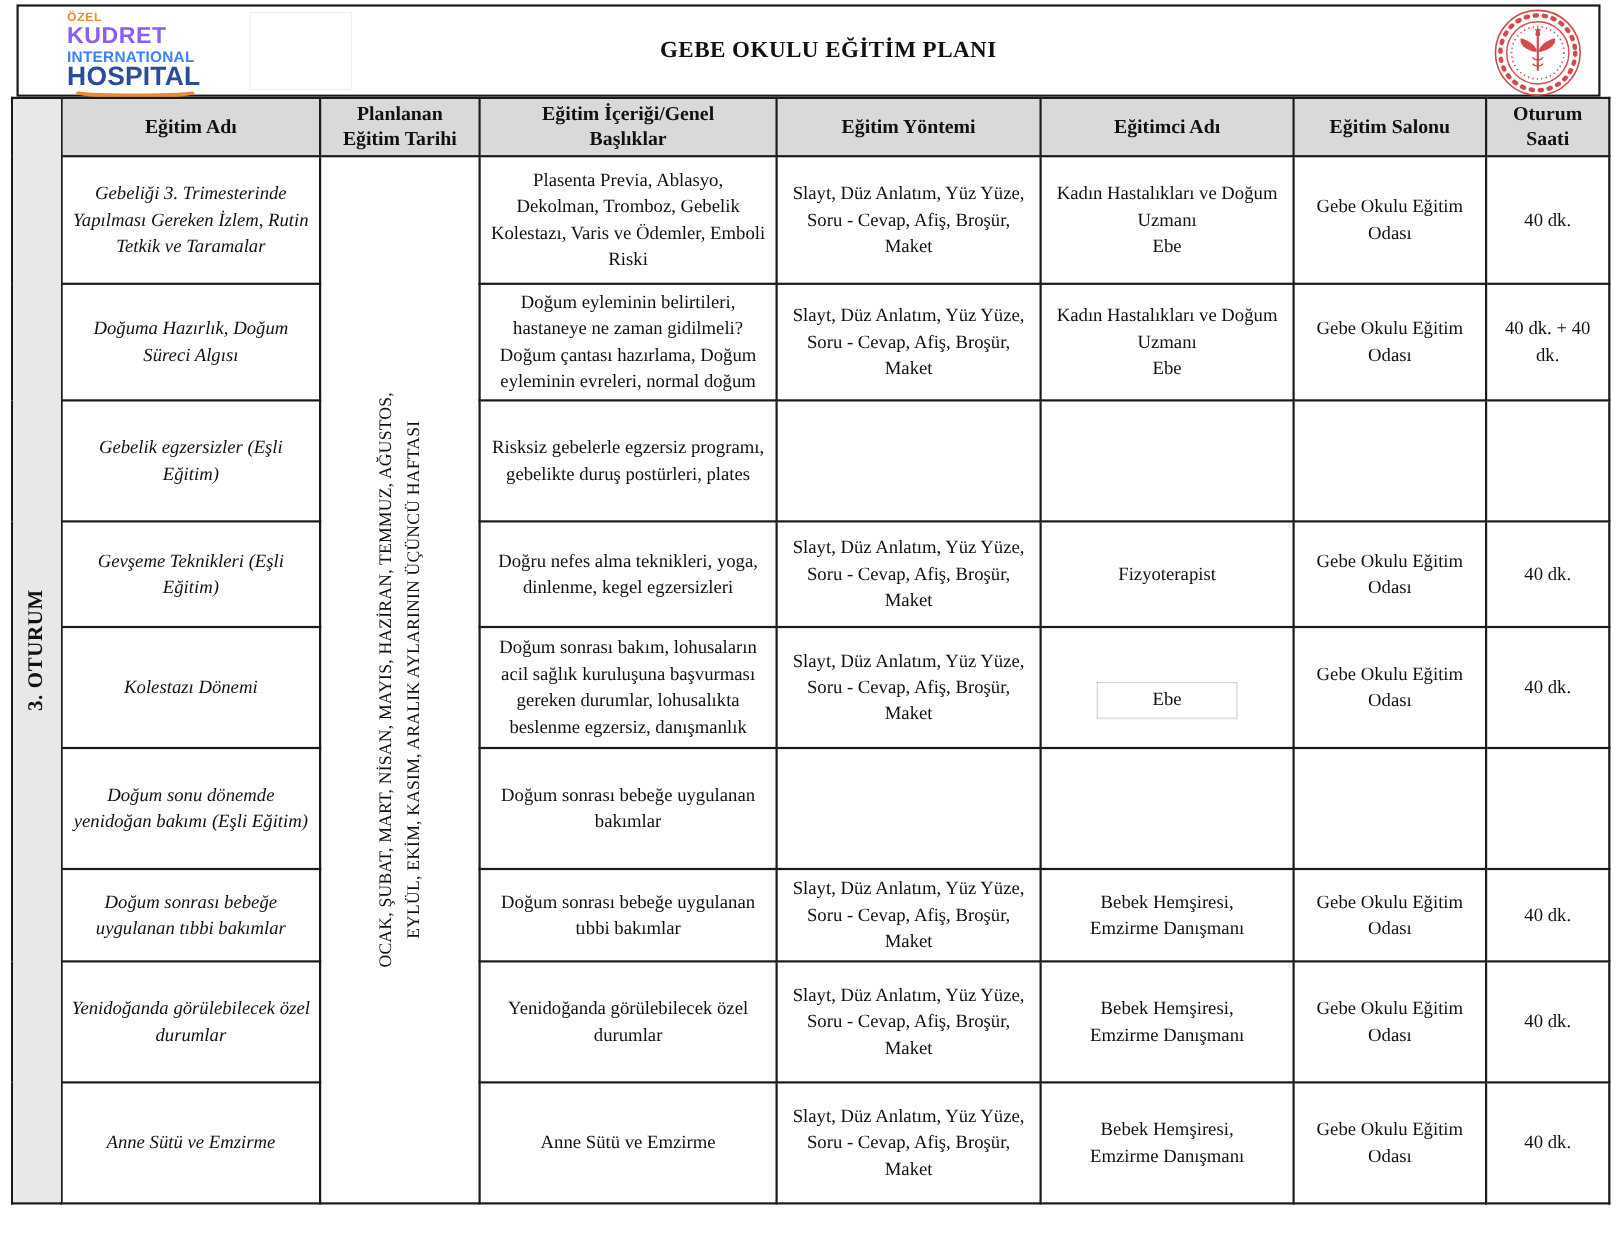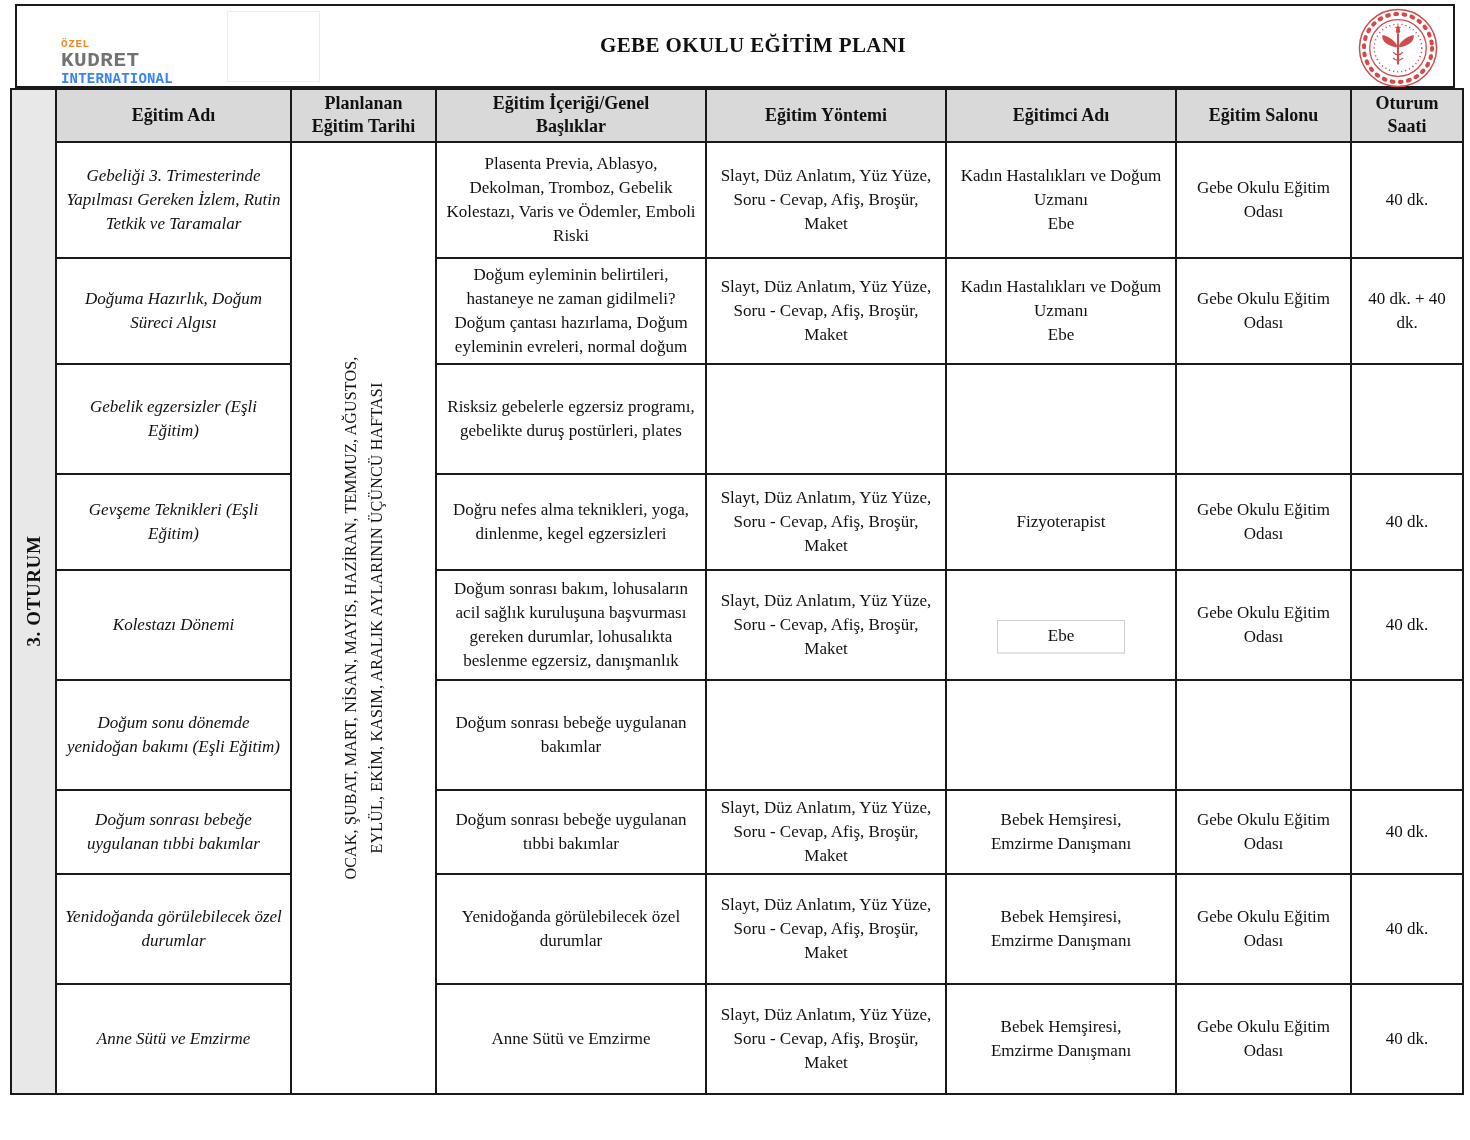--- a/index.html
+++ b/index.html
@@ -6,23 +6,23 @@
   html,body { background:#fff; }
   .page {
     position:relative; width:1470px; height:1140px; background:#ffffff;
     font-family:"Liberation Serif", serif; color:#111; overflow:hidden;
   }
   
   .header-box {
     position:absolute; left:15px; top:4px; width:1440px; height:84px;
     border:2px solid #1a1a1a; background:#fff;
   }
-  .logo { position:absolute; left:44px; top:5px; font-family:Liberation Mono, monospace; line-height:1.02;margin-top:28px; }
+  .logo { position:absolute; left:44px; top:5px; font-family:Liberation Sans, sans-serif; line-height:1.02; }
   .logo .l1 { color:#EF8A2C; font-size:11px; font-weight:bold; letter-spacing:.6px; }
-  .logo .l2 { color:#737373; font-size:21px; font-weight:bold; letter-spacing:.5px; }
+  .logo .l2 { color:#8b5cf6; font-size:21px; font-weight:bold; letter-spacing:.5px; }
   .logo .l3 { color:#3b82f6; font-size:14px; font-weight:bold; letter-spacing:.2px; }
   .logo .l4 { color:#2B4B9B; font-size:24px; font-weight:bold; letter-spacing:.2px; }
   .swoosh {
     width:116px; height:15px; margin-top:-7px; margin-left:4px;
     border:4px solid transparent; border-bottom:5px solid #EF8A2C; border-radius:50%;
   }
   .placeholder-box {
     position:absolute; left:210px; top:5px; width:93px; height:71px;
     background:#fff; border:1px solid #ededed;
   }

